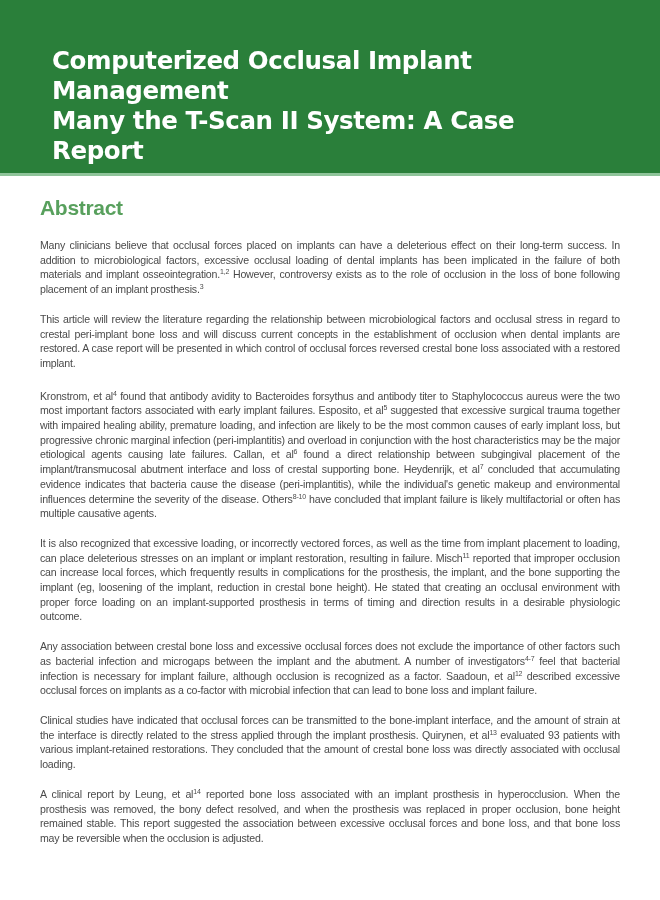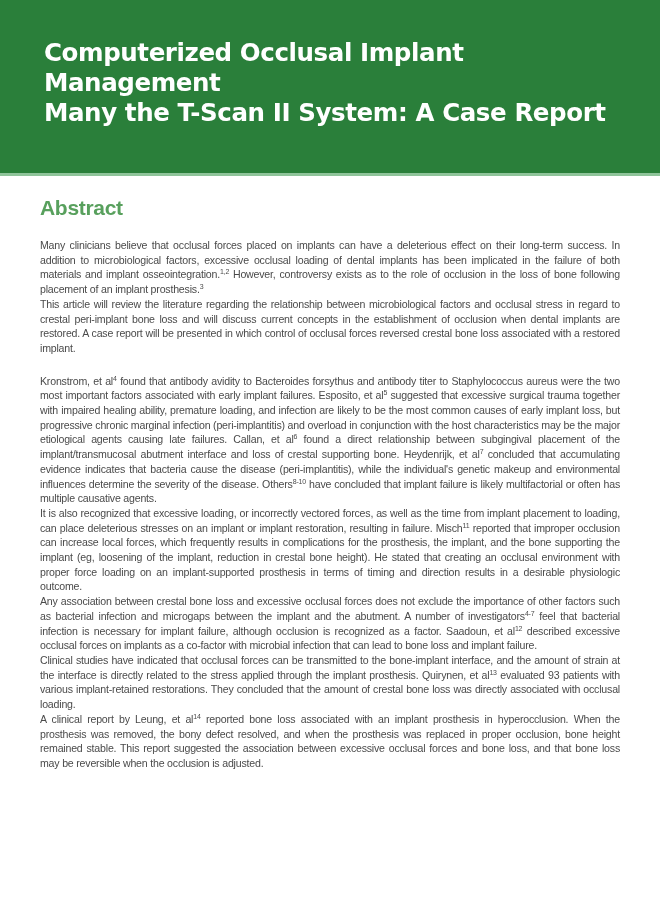--- a/index.html
+++ b/index.html
@@ -14,21 +14,21 @@
       padding: 34px 40px 0 40px;
       color: #ffffff;
       border-bottom: 3px solid #8fc49a;
     }
     .title {
       font-family: "DejaVu Sans", sans-serif;
       font-weight: bold;
       font-size: 24.5px;
       line-height: 30px;
       letter-spacing: -0.4px;
-      margin: 4px;
+      margin: 12px;
     }
     .byline {
       font-family: "Liberation Sans", sans-serif;
       font-size: 12.6px;
       line-height: 17.5px;
       margin-top: 5px;
       letter-spacing: -0.15px;
     }
     .byline .author {
       font-weight: bold; font-style: italic; font-size: 16px;
@@ -47,21 +47,21 @@
     p {
       color: #4a4a4a;
       font-family: "Liberation Sans", sans-serif;
       font-size: 10.6px;
       line-height: 14.7px;
       text-align: justify;
       margin: 0;
       letter-spacing: -0.2px;
     }
     .p-first { margin-top: 18px; }
-    .p-gap { }
+    .p-gap { margin-top: 15px; }
     sup { font-size: 7px; line-height: 0; vertical-align: 4px; }
   </style>
 </head>
 <body>
 
 <div class="header">
   <h1 class="title">
     <span>Computerized Occlusal Implant Management</span><br>
     <span>Many the T-Scan II System: A Case Report</span>
   </h1>

